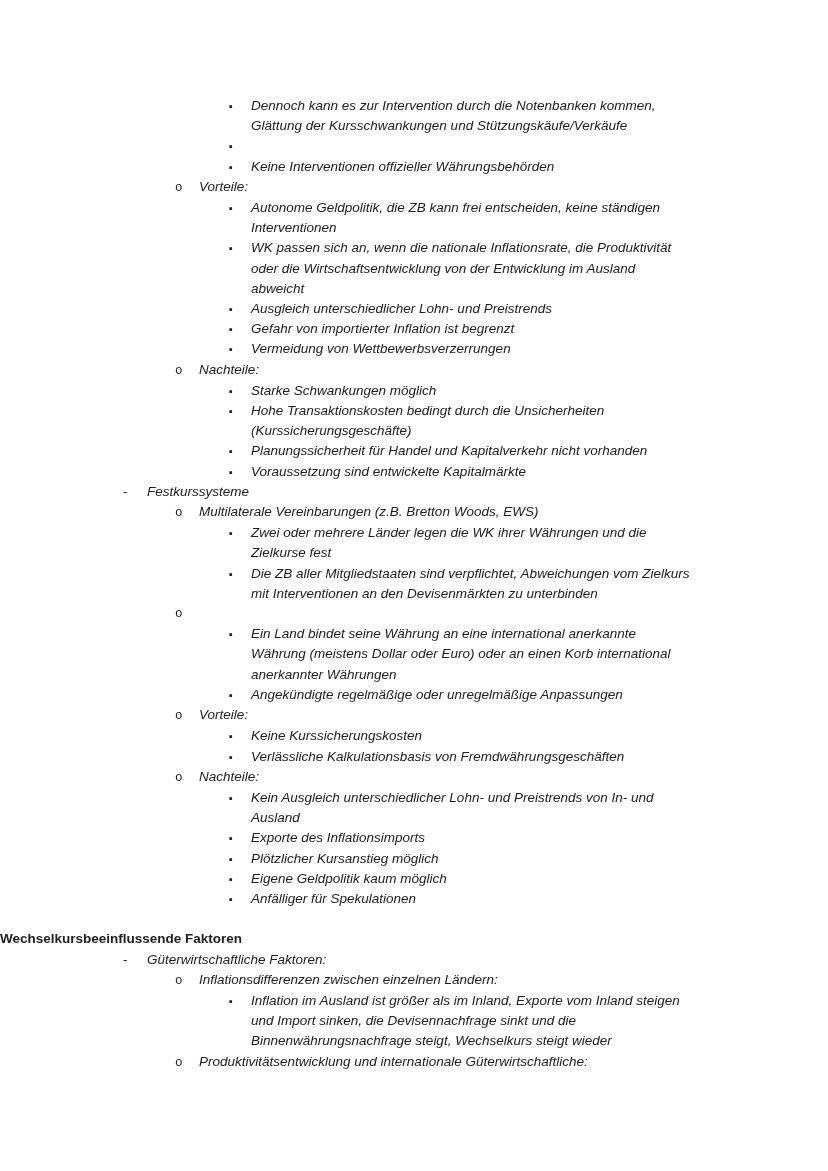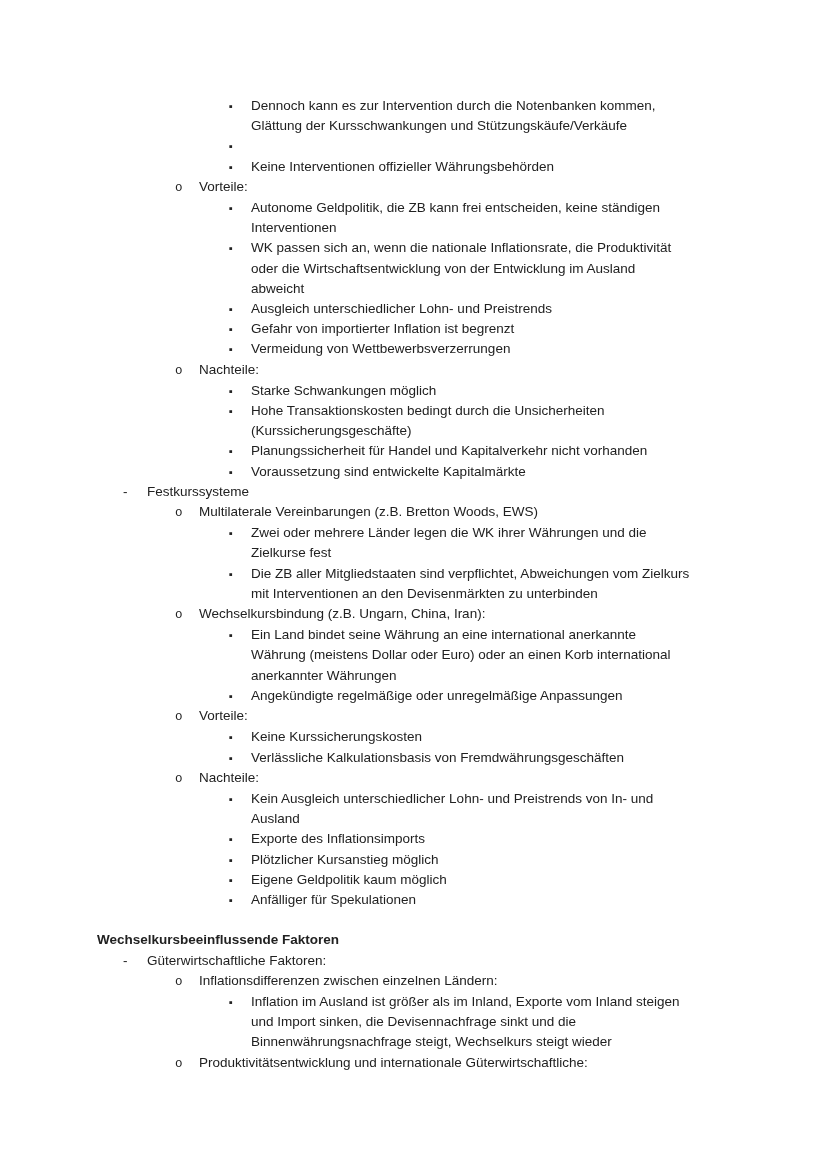--- a/index.html
+++ b/index.html
@@ -18,36 +18,36 @@
     line-height: 20.2px;
     color: #212121;
   }
   .content {
     position: absolute;
     top: 96px;
     left: 0;
     width: 828px;
   }
   .heading {
-    margin-left: 97px;
     font-weight: 700;
     white-space: pre;
   }
   .spacer {
     height: 20.2px;
   }
   .li {
     display: flex;
     align-items: baseline;
   }
   .li .bullet {
     flex: 0 0 auto;
   }
   .li .text {
     white-space: pre;
+    font-style: italic;
   }
   .level1 { margin-left: 123px; }
   .level1 .bullet { width: 24px; }
   .level2 { margin-left: 175px; }
   .level2 .bullet {
     width: 24px;
     font-family: "Liberation Mono", monospace;
     font-size: 12.5px;
   }
   .level3 { margin-left: 229px; }
@@ -134,21 +134,20 @@
         <span class="text">Zwei oder mehrere Länder legen die WK ihrer Währungen und die
 Zielkurse fest</span>
       </div>
       <div class="li level3">
         <span class="bullet">▪</span>
         <span class="text">Die ZB aller Mitgliedstaaten sind verpflichtet, Abweichungen vom Zielkurs
 mit Interventionen an den Devisenmärkten zu unterbinden</span>
       </div>
       <div class="li level2">
         <span class="bullet">o</span>
-        <span class="text">Wechselkursbindung (z.B. Ungarn, China, Iran):</span>
       </div>
       <div class="li level3">
         <span class="bullet">▪</span>
         <span class="text">Ein Land bindet seine Währung an eine international anerkannte
 Währung (meistens Dollar oder Euro) oder an einen Korb international
 anerkannter Währungen</span>
       </div>
       <div class="li level3">
         <span class="bullet">▪</span>
         <span class="text">Angekündigte regelmäßige oder unregelmäßige Anpassungen</span>

